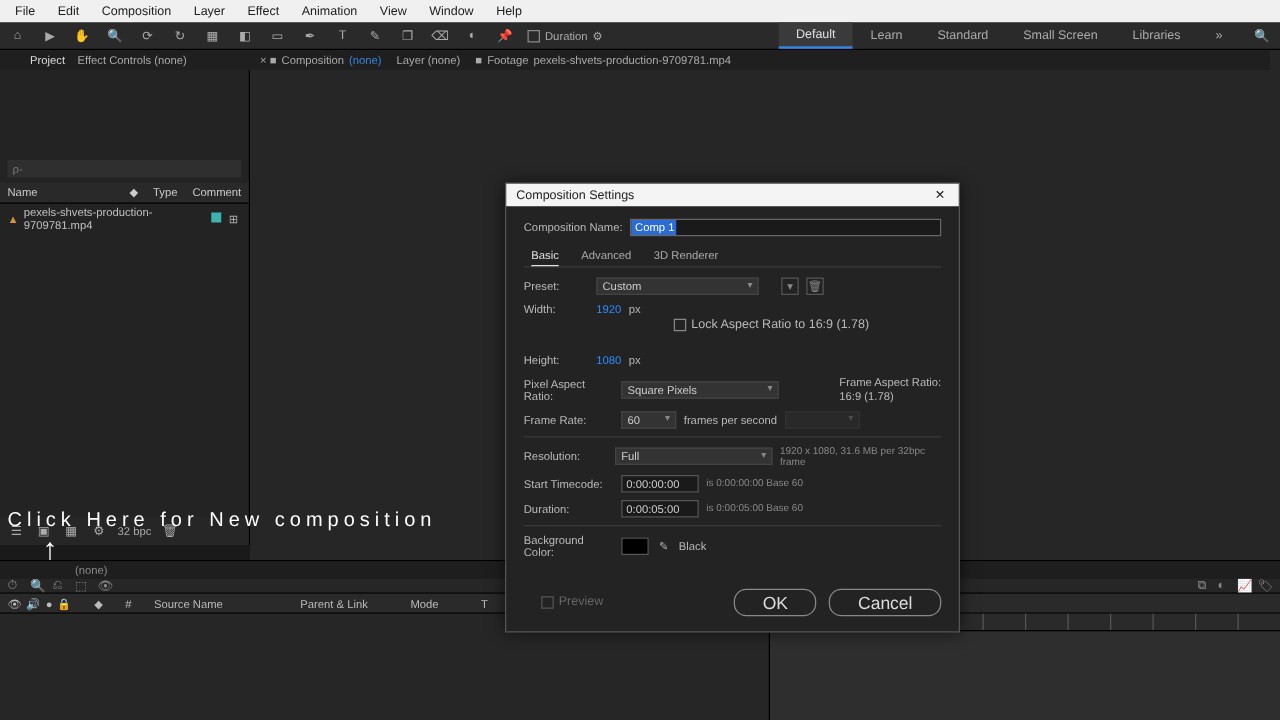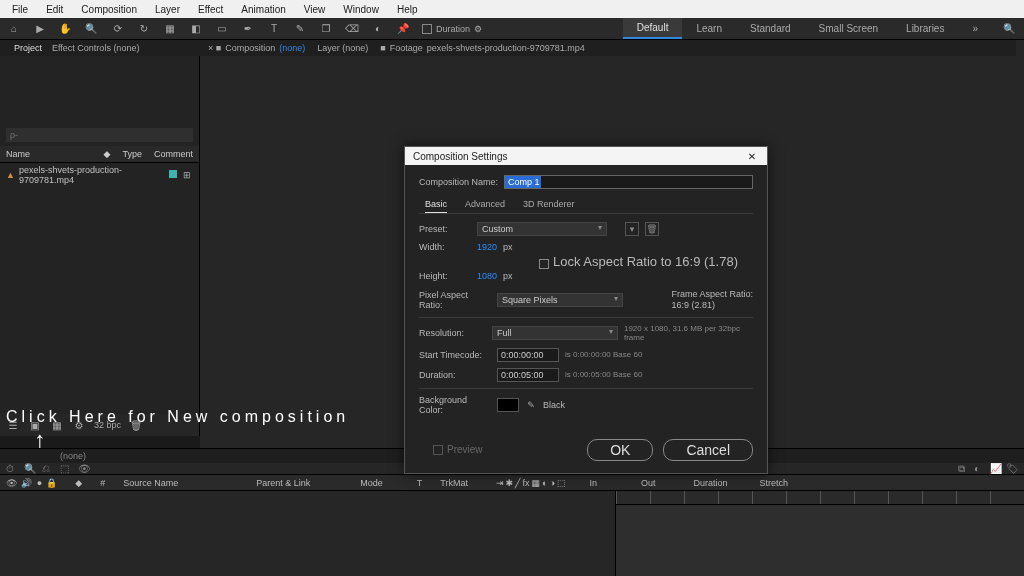--- a/index.html
+++ b/index.html
@@ -14,21 +14,21 @@
   .snapping { display: flex; align-items: center; gap: 4px; color: #aaa; font-size: 9px; }
   .workspace-tabs { display: flex; gap: 0; align-items: stretch; height: 100%; padding-left: 40px; }
   .ws-tab { padding: 4px 14px; color: #aaa; cursor: default; display: flex; align-items: center; }
   .ws-tab.active { background: #3a3a3a; border-bottom: 2px solid #3487e0; color: #e0e0e0; }
   
   .workspace { display: flex; height: calc(576px - 18px - 22px); }
   .left-col { width: 200px; display: flex; flex-direction: column; }
   .center-col { flex: 1; display: flex; flex-direction: column; background: #1e1e1e; }
   .right-col { width: 8px; background: #262626; }
   
-  .panels-row { height: 16px; background: #1f1f1f; display: flex; align-items: center; gap: 10px; padding-left: 14px; }
+  .panels-row { height: 16px; background: #1f1f1f; display: flex; align-items: center; gap: 10px; padding-left: 24px; }
   .panel-tab { color: #aaa; font-size: 9px; }
   .panel-tab.active { color: #ddd; }
   .project-panel { flex: 0 0 380px; background: #232323; border-right: 1px solid #000; display: flex; flex-direction: column; }
   .project-search { margin: 72px 6px 4px; }
   .project-search input { width: 100%; background: #2f2f2f; border: none; color: #aaa; padding: 2px 4px; font-size: 9px; }
   .project-header { display: flex; background: #292929; font-size: 9px; color: #ccc; padding: 3px 6px; justify-content: space-between; border-bottom: 1px solid #000; }
   .project-row { display: flex; align-items: center; padding: 2px 6px; gap: 4px; font-size: 9px; color: #c0c0c0; }
   .project-row .file-icon { color: #d29040; }
   .project-row .trailing { margin-left: auto; display: flex; gap: 6px; }
   .proj-sq { width: 8px; height: 8px; background: #3fb1b1; }
@@ -65,21 +65,21 @@
   .dlg-row { display: flex; align-items: center; margin-bottom: 6px; gap: 6px; }
   .dlg-label-r { width: 92px; text-align: left; color: #b9b9b9; }
   .comp-name-input { flex: 1; background: #1a1a1a; border: 1px solid #666; color: #fff; padding: 1px 3px; font-size: 9px; height: 14px; }
   .comp-name-input::selection { background: #2a6bd4; }
   .dlg-tabs { display: flex; gap: 18px; border-bottom: 1px solid #3a3a3a; margin: 4px 0 8px; padding-left: 6px; }
   .dlg-tab { padding-bottom: 3px; color: #aaa; }
   .dlg-tab.active { color: #e0e0e0; border-bottom: 1px solid #e0e0e0; }
   .select { background: #333; border: 1px solid #444; color: #ccc; padding: 1px 18px 1px 4px; font-size: 9px; position: relative; height: 14px; display: inline-flex; align-items: center; min-width: 100px; }
   .select::after { content: "▾"; position: absolute; right: 4px; top: 0; font-size: 8px; color: #888; }
   .blue-link { color: #2a8cff; }
-  .check-row { display: flex; align-items: flex-end; gap: 4px; font-size: 13px; color: #b9b9b9; margin-left: 120px; }
+  .check-row { display: flex; align-items: flex-end; gap: 4px; font-size: 10px; color: #b9b9b9; margin-left: 120px; }
   .check-box { width: 10px; height: 10px; border: 1px solid #888; display: inline-block; }
   .sep { height: 1px; background: #3a3a3a; margin: 6px 0; }
   .small-note { color: #888; font-size: 8px; }
   .input-narrow { background: #1a1a1a; border: 1px solid #555; color: #ccc; padding: 1px 3px; width: 62px; font-size: 9px; height:14px; }
   .color-swatch { width: 22px; height: 14px; background: #000; border: 1px solid #555; }
   .dlg-footer { display: flex; justify-content: flex-end; gap: 10px; padding: 10px 14px 12px; align-items: center; }
   .btn { border: 1px solid #888; background: #232323; color: #ddd; border-radius: 10px; padding: 2px 22px; font-size: 14px; }
   .preview-chk { margin-right: auto; display: flex; align-items: center; gap: 4px; color: #666; margin-left: 14px; }
   .eyedrop { width:12px;height:12px;color:#aaa;display:flex;align-items:center;justify-content:center; }
   .dropbox { width:14px;height:14px;border:1px solid #555;display:flex;align-items:center;justify-content:center;color:#888; }
@@ -211,22 +211,22 @@
   <div class="tl-cols">
     <span style="display:flex;gap:4px;">
       <span>👁</span>
       <span>🔊</span>
       <span>●</span>
       <span>🔒</span>
     </span>
     <span>◆</span>
     <span>#</span>
     <span>Source Name</span>
-    <span style="margin-left:60px">Parent &amp; Link</span>
-    <span style="margin-left:32px">Mode</span>
+    <span style="margin-left:44px">Parent &amp; Link</span>
+    <span style="margin-left:16px">Mode</span>
     <span style="margin-left:16px">T</span>
     <span>TrkMat</span>
     <span style="margin-left:10px;display:flex;gap:2px">
       <span>⇥</span>
       <span>✱</span>
       <span>╱</span>
       <span>fx</span>
       <span>▦</span>
       <span>◐</span>
       <span>◑</span>
@@ -286,36 +286,42 @@
 
       <div class="dlg-row" style="margin-bottom:2px">
         <span class="dlg-label-r" style="width:52px">Width:</span>
         <span class="blue-link">1920</span>
         <span>px</span>
       </div>
       <div class="check-row">
         <span class="check-box"></span>
         <span>Lock Aspect Ratio to 16:9 (1.78)</span>
       </div>
-      <div class="dlg-row" style="margin-top:2px">
+      <div class="dlg-row" style="margin-top:18px">
         <span class="dlg-label-r" style="width:52px">Height:</span>
         <span class="blue-link">1080</span>
         <span>px</span>
       </div>
 
       <div class="dlg-row" style="margin-top:8px">
         <span class="dlg-label-r" style="width:72px">Pixel Aspect Ratio:</span>
         <span class="select" style="min-width:126px">Square Pixels</span>
         <span style="flex:1"></span>
         <span style="text-align:left;line-height:1.2">
           <span>Frame Aspect Ratio:</span><br>
-          <span>16:9 (2.81)</span>
+          <span>16:9 (1.78)</span>
         </span>
       </div>
 
+      <div class="dlg-row">
+        <span class="dlg-label-r" style="width:72px">Frame Rate:</span>
+        <span class="select" style="min-width:44px">60</span>
+        <span>frames per second</span>
+        <span class="select" style="min-width:60px;opacity:0.4"></span>
+      </div>
 
       <div class="sep"></div>
 
       <div class="dlg-row">
         <span class="dlg-label-r" style="width:72px">Resolution:</span>
         <span class="select" style="min-width:126px">Full</span>
         <span class="small-note">1920 x 1080, 31.6 MB per 32bpc frame</span>
       </div>
 
       <div class="dlg-row">

